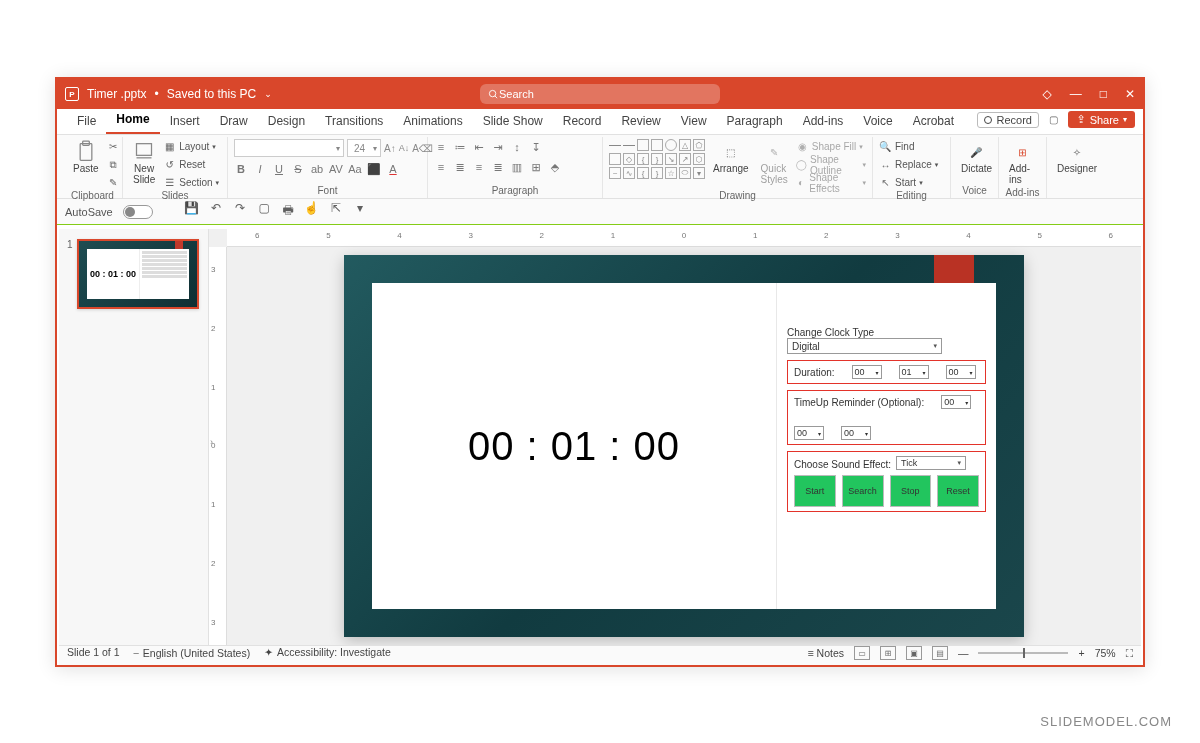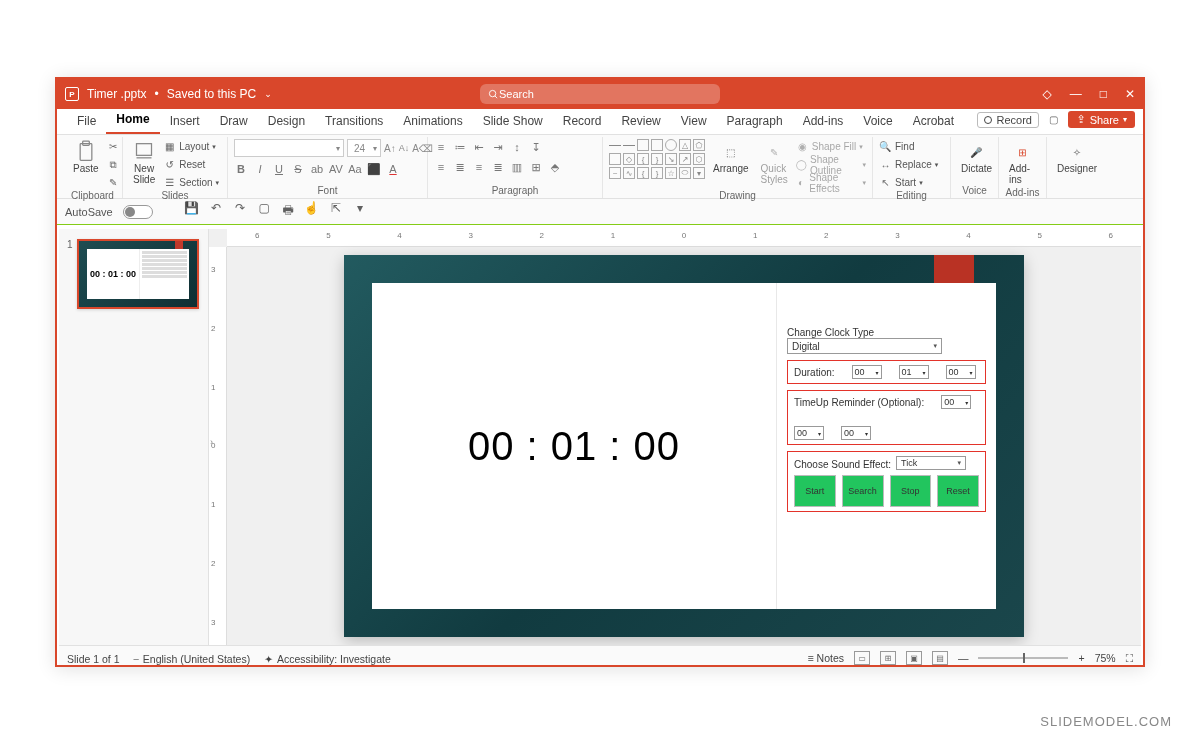--- a/index.html
+++ b/index.html
@@ -79,21 +79,21 @@
   .redbox{border:1.5px solid #e3332a;padding:4px 6px;display:flex;align-items:center;gap:17px;font-size:10px;flex-wrap:wrap;}
   .mini-sel{border:1px solid #999;height:14px;width:30px;font-size:9px;display:flex;align-items:center;justify-content:space-between;padding:0 2px;background:#fff;}
   .mini-sel .car{font-size:6px;}
   .redbox.group{flex-direction:column;align-items:stretch;gap:5px;}
   .redbox .row{display:flex;align-items:flex-end;gap:5px;}
   .chk{display:flex;align-items:center;gap:3px;}
   .chk .box{width:10px;height:10px;border:1px solid #888;background:#fff;}
   .btnrow{display:flex;gap:6px;}
   .btnrow .btn{flex:1;border:1px solid #bbb;height:32px;display:flex;align-items:center;justify-content:center;font-size:9px;background:#22c55e;}
 
-  .statusbar{position:absolute;left:2px;right:2px;bottom:0;height:20px;background:#fafafa;border-top:1px solid #e1e1e1;display:flex;align-items:flex-end;font-size:10.5px;color:#444;padding:0 8px;gap:14px;}
+  .statusbar{position:absolute;left:2px;right:2px;bottom:0;height:20px;background:#fafafa;border-top:1px solid #e1e1e1;display:flex;align-items:flex-start;font-size:10.5px;color:#444;padding:0 8px;gap:14px;}
   .statusbar .right{margin-left:auto;display:flex;align-items:center;gap:10px;}
   .statusbar .viewbtn{width:16px;height:14px;border:1px solid #999;font-size:8px;display:flex;align-items:center;justify-content:center;color:#666;}
   .statusbar .zoom-slider{width:90px;height:2px;background:#bbb;position:relative;}
   .statusbar .zoom-slider::before{content:"";position:absolute;left:50%;top:-4px;width:2px;height:10px;background:#666;}
 
   .watermark{position:absolute;right:28px;bottom:14px;font-size:13px;letter-spacing:1px;color:#888;}
 
   svg{display:block;}
 </style>
 </head>

